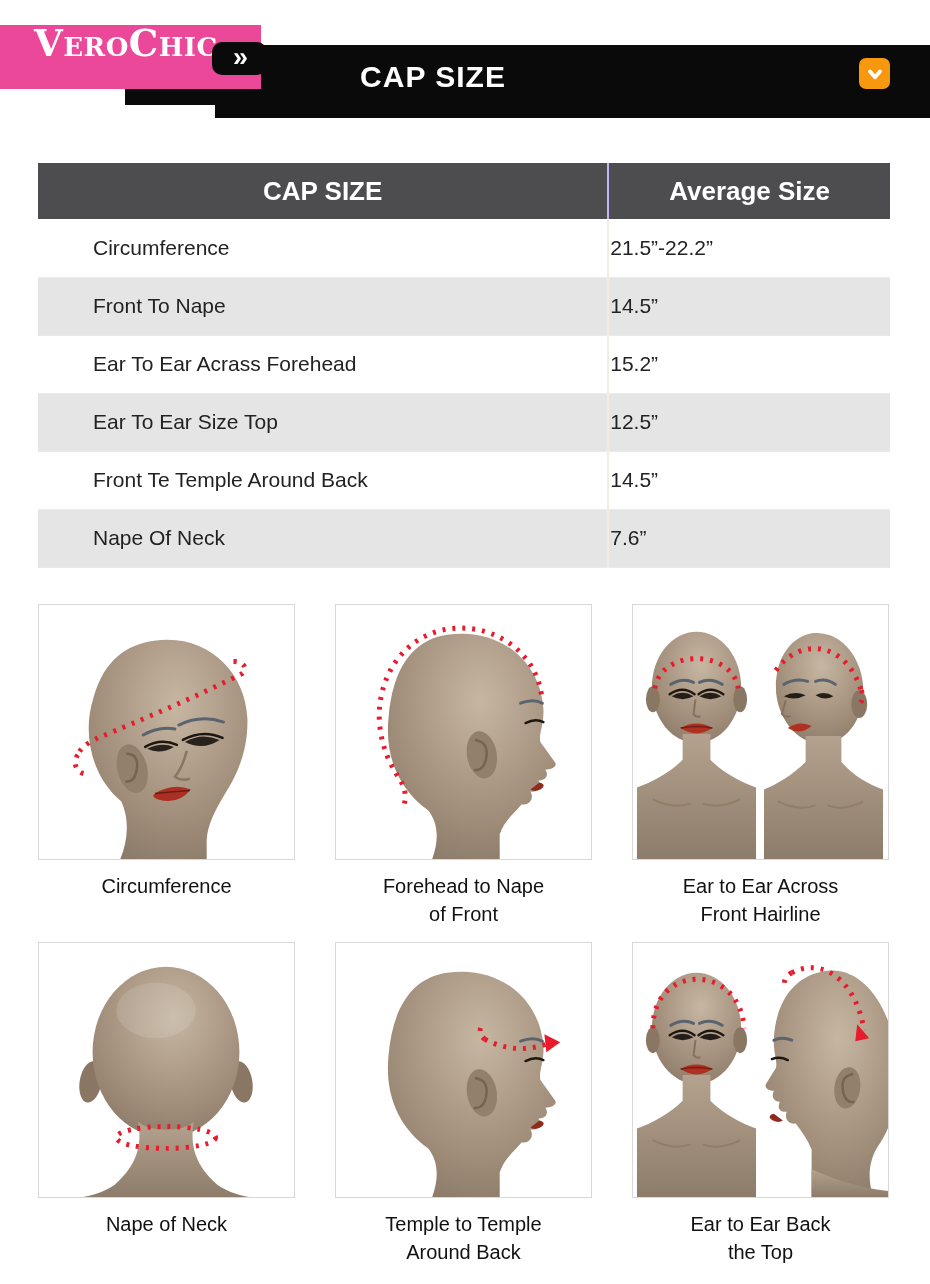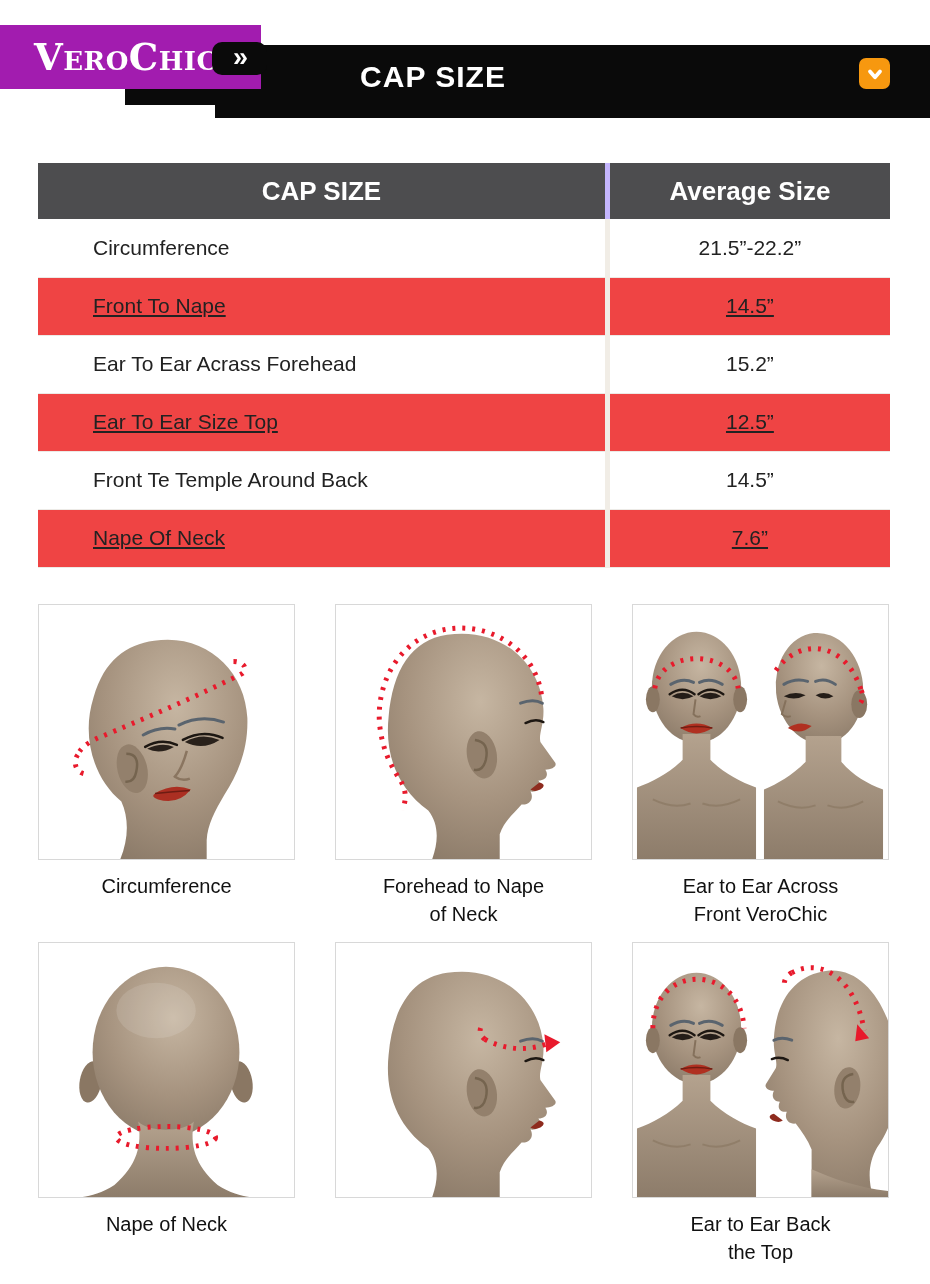--- a/index.html
+++ b/index.html
@@ -7,22 +7,22 @@
   body {
     width:930px; height:1284px; position:relative; overflow:hidden;
     background:#ffffff; font-family:"Liberation Sans", sans-serif; color:#222;
   }
 
   
   .header { position:relative; height:118px; }
   .black-bar { position:absolute; left:125px; top:45px; width:805px; height:60px; background:#0a0a0a; }
   .black-strip { position:absolute; left:215px; top:105px; width:715px; height:13px; background:#0a0a0a; }
   .brand-box {
-    position:absolute; left:0; top:25px; width:261px; height:64px; background:#a21caf;
-    display:flex; align-items:center; padding-left:34px;
+    position:absolute; left:0; top:25px; width:261px; height:64px; background:#ec4899;
+    display:flex; padding-left:34px;
   }
   .brand-text {
     font-family:"DejaVu Serif", serif; font-variant:small-caps; font-weight:bold;
     font-size:37px; color:#ffffff; letter-spacing:0.5px; line-height:1;
   }
   .brand-arrow-box {
     position:absolute; left:212px; top:42px; width:55px; height:33px; background:#0a0a0a;
     border-radius:10px; display:flex; align-items:center; justify-content:center;
   }
   .brand-arrow { color:#ffffff; font-size:27px; font-weight:bold; line-height:1; margin-top:-3px; letter-spacing:-2px; }
@@ -35,25 +35,25 @@
     background:#f7980f; border:none; border-radius:7px; padding:0; cursor:pointer;
     display:flex; align-items:center; justify-content:center;
   }
 
   
   .size-table { margin:45px 40px 0 38px; width:852px; border-collapse:collapse; }
   .size-table th {
     background:#4d4d4f; color:#ffffff; font-size:26px; font-weight:bold;
     height:56px; text-align:center;
   }
-  .size-table th.col-value, .size-table td.col-value { border-left:5px solid #c4b5fd; }
+  .size-table th.col-value, .size-table td.col-value { border-left:2px solid #c4b5fd; }
   .size-table td { height:58px; font-size:21px; border-bottom:1px solid #eceae6; }
   .size-table td.col-label { padding-left:55px; text-align:left; color:#222; }
-  .size-table td.col-value { text-align:center; color:#222; border-left-color:#f1ede6; }
-  .size-table tr.alt td { background:#ef4444;text-decoration:underline; }
+  .size-table td.col-value { color:#222; border-left-color:#f1ede6; }
+  .size-table tr.alt td { background:#e5e5e5; }
 
   
   .gallery {
     margin:36px 40px 0 38px;
     display:grid; grid-template-columns:repeat(3,257px); column-gap:40px; row-gap:0;
   }
   .gallery figure { margin:0; }
   .img-box {
     width:257px; height:256px; background:#ffffff;
     border:1px solid #d8d8d8; overflow:hidden;
@@ -168,21 +168,21 @@
         <path fill="url(#skin)" d="M112 30 C166 22 206 58 209 104 C210 120 204 130 206 138 L221 159 C223 163 217 166 211 166 C215 172 211 177 204 177 C208 183 204 189 196 188 C200 195 195 202 187 201 C178 211 169 219 165 231 L165 256 L97 256 C104 236 103 220 93 207 C62 185 49 151 53 113 C57 66 76 35 112 30 Z"></path>
         <ellipse cx="147" cy="151" rx="15" ry="24" fill="#93806c" transform="rotate(-10 147 151)"></ellipse>
         <path d="M140 136 q15 2 11 20 q-3 12 -12 10" fill="none" stroke="#75644f" stroke-width="2.5"></path>
         <path class="feat" stroke-width="3.5" d="M186 99 Q199 94 208 99"></path>
         <path class="lash" d="M191 119 Q201 114 209 118"></path>
         <path d="M205 179 q8 2 1 7 q-6 3 -10 0" fill="#8e2b1e"></path>
         <path class="dots" d="M207 90 C200 42 150 14 104 26 C63 37 40 79 44 121 C47 148 57 165 65 177 C71 187 71 196 67 207"></path>
       </svg>
     </div>
     <figcaption>Forehead to Nape
-of Neck</figcaption>
+of Front</figcaption>
   </figure>
 
   <figure>
     <div class="img-box">
       <svg viewBox="0 0 257 256">
         <g>
           <ellipse cx="64" cy="83" rx="45" ry="56" fill="url(#skin)"></ellipse>
           <ellipse cx="20" cy="95" rx="7" ry="13" fill="#8a7763"></ellipse>
           <ellipse cx="108" cy="95" rx="7" ry="13" fill="#8a7763"></ellipse>
           <path class="feat" d="M38 80 Q50 73 61 78"></path>
@@ -209,21 +209,21 @@
           <path d="M26 124 Q38 116 50 122 Q38 132 26 124 Z" fill="#b03021"></path>
           <path fill="url(#skinV)" d="M44 132 L44 158 C30 172 16 180 2 186 L2 256 L122 256 L122 186 C106 180 92 172 80 158 L80 132 Z"></path>
           <path d="M16 198 Q36 208 54 202 M66 202 Q84 208 102 198" fill="none" stroke="#8a7763" stroke-width="2" opacity="0.7"></path>
           <path class="dots" d="M14 66 C38 32 84 36 100 86"></path>
           <path class="dots" d="M100 86 C103 92 101 98 97 101"></path>
         </g>
         <rect x="127" y="0" width="3" height="256" fill="#ffffff"></rect>
       </svg>
     </div>
     <figcaption>Ear to Ear Across
-Front VeroChic</figcaption>
+Front Hairline</figcaption>
   </figure>
 
   <figure>
     <div class="img-box">
       <svg viewBox="0 0 257 256">
         <ellipse cx="52" cy="140" rx="11" ry="21" fill="#8a7763" transform="rotate(10 52 140)"></ellipse>
         <ellipse cx="204" cy="140" rx="11" ry="21" fill="#8a7763" transform="rotate(-10 204 140)"></ellipse>
         <ellipse cx="128" cy="110" rx="74" ry="86" fill="url(#skin)"></ellipse>
         <ellipse cx="118" cy="68" rx="40" ry="28" fill="#ffffff" opacity="0.12"></ellipse>
         <path fill="url(#skinV)" d="M100 180 C104 204 99 224 76 244 C64 252 52 255 44 256 L212 256 C204 255 192 252 180 244 C157 224 152 204 156 180 C146 191 110 191 100 180 Z"></path>
@@ -240,20 +240,22 @@
         <ellipse cx="147" cy="151" rx="15" ry="24" fill="#93806c" transform="rotate(-10 147 151)"></ellipse>
         <path d="M140 136 q15 2 11 20 q-3 12 -12 10" fill="none" stroke="#75644f" stroke-width="2.5"></path>
         <path class="feat" stroke-width="3.5" d="M186 99 Q199 94 208 99"></path>
         <path class="lash" d="M191 119 Q201 114 209 118"></path>
         <path d="M205 179 q8 2 1 7 q-6 3 -10 0" fill="#8e2b1e"></path>
         <path class="dots" d="M150 97 C146 94 144 90 146 85"></path>
         <path class="dots" d="M150 97 C168 107 192 110 214 101"></path>
         <path d="M210 92 L226 100 L212 110 Z" fill="#e81a2c"></path>
       </svg>
     </div>
+    <figcaption>Temple to Temple
+Around Back</figcaption>
   </figure>
 
   <figure>
     <div class="img-box">
       <svg viewBox="0 0 257 256">
         <g>
           <ellipse cx="64" cy="86" rx="45" ry="56" fill="url(#skin)"></ellipse>
           <ellipse cx="20" cy="98" rx="7" ry="13" fill="#8a7763"></ellipse>
           <ellipse cx="108" cy="98" rx="7" ry="13" fill="#8a7763"></ellipse>
           <path class="feat" d="M38 83 Q50 76 61 81"></path>

